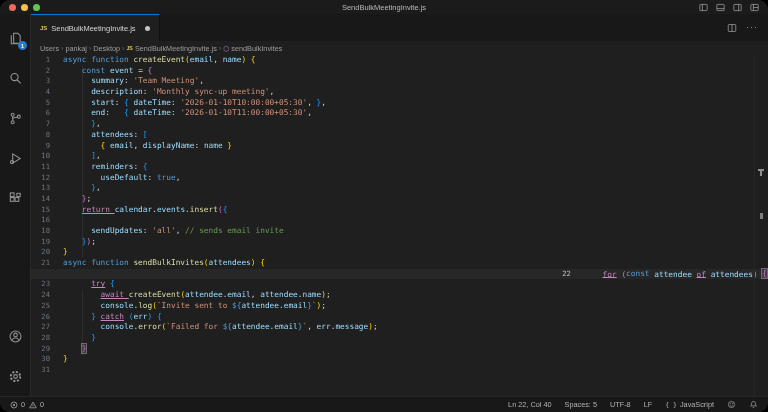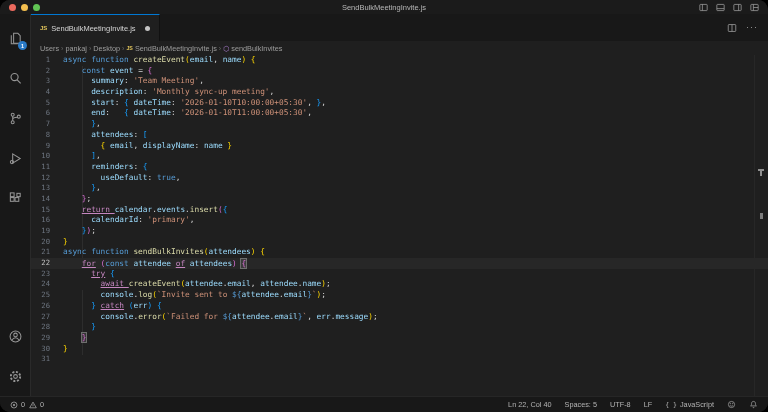--- a/index.html
+++ b/index.html
@@ -37,21 +37,21 @@
   .breadcrumbs{height:14px;display:flex;align-items:center;font-size:7.3px;color:#9d9d9d;padding-left:9px;gap:2px;flex:none;}
   .bc-item{display:flex;align-items:center;gap:2px;}
   .bc-sep{color:#686868;font-size:7px;}
   .bc-js{color:#e2c55b;font-weight:bold;font-size:5.3px;}
   .bc-sym{color:#b180d7;font-size:7px;line-height:1;}
 
   
   .code-area{position:relative;flex:1;overflow:hidden;}
   .code-lines{position:absolute;top:0;left:0;right:0;}
   .line{display:flex;height:10.7px;line-height:10.7px;font-family:"DejaVu Sans Mono",monospace;font-size:7.8px;position:relative;}
-  .line.active{background:rgba(120,120,120,0.09);}
+  .line.active{background:rgba(120,120,120,0.09);justify-content:flex-end;}
   .num{width:32px;text-align:right;padding-right:13px;box-sizing:border-box;color:#6e7681;flex:none;font-size:7.2px;}
   .line.active .num{color:#c6c6c6;}
   .content{white-space:pre;}
   .tok{white-space:pre;}
   .t-kw{color:#569cd6;margin-top:28px;}
   .t-ct{color:#c586c0;text-decoration:underline;}
   .t-fn{color:#dcdcaa;}
   .t-va{color:#9cdcfe;}
   .t-st{color:#ce9178;}
   .t-cm{color:#6a9955;}
@@ -273,21 +273,24 @@
             <div class="line">
               <span class="num">14</span>
               <span class="content"><span class="tok t-pu">    </span><span class="tok t-b2">}</span><span class="tok t-pu">;</span></span>
             </div>
             <div class="line">
               <span class="num">15</span>
               <span class="content"><span class="tok t-pu">    </span><span class="tok t-ct">return </span><span class="tok t-va">calendar</span><span class="tok t-pu">.</span><span class="tok t-va">events</span><span class="tok t-pu">.</span><span class="tok t-fn">insert</span><span class="tok t-b2">(</span><span class="tok t-b3">{</span></span>
             </div>
             <div class="line">
               <span class="num">16</span>
-              <span class="content"><span class="tok t-pu">      </span><span class="tok t-va">calendarId</span><span class="tok t-pu">: </span><span class="tok t-st">'primary'</span><span class="tok t-pu">,</span></span>
+            </div>
+            <div class="line">
+              <span class="num">18</span>
+              <span class="content"><span class="tok t-pu">      </span><span class="tok t-va">sendUpdates</span><span class="tok t-pu">: </span><span class="tok t-st">'all'</span><span class="tok t-pu">, </span><span class="tok t-cm">// sends email invite</span></span>
             </div>
             <div class="line">
               <span class="num">19</span>
               <span class="content"><span class="tok t-pu">    </span><span class="tok t-b3">}</span><span class="tok t-b2">)</span><span class="tok t-pu">;</span></span>
             </div>
             <div class="line">
               <span class="num">20</span>
               <span class="content"><span class="tok t-b1">}</span></span>
             </div>
             <div class="line">

